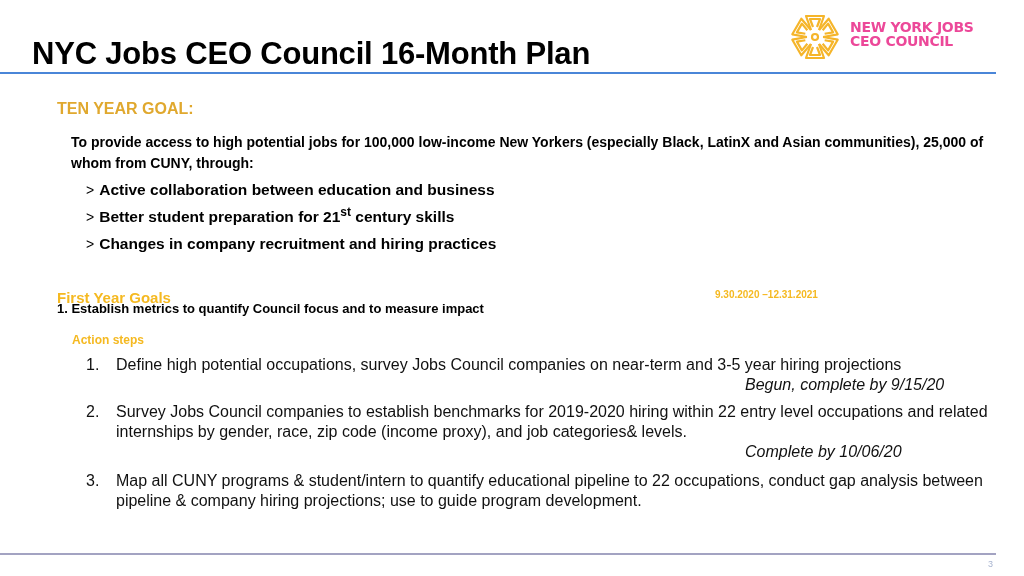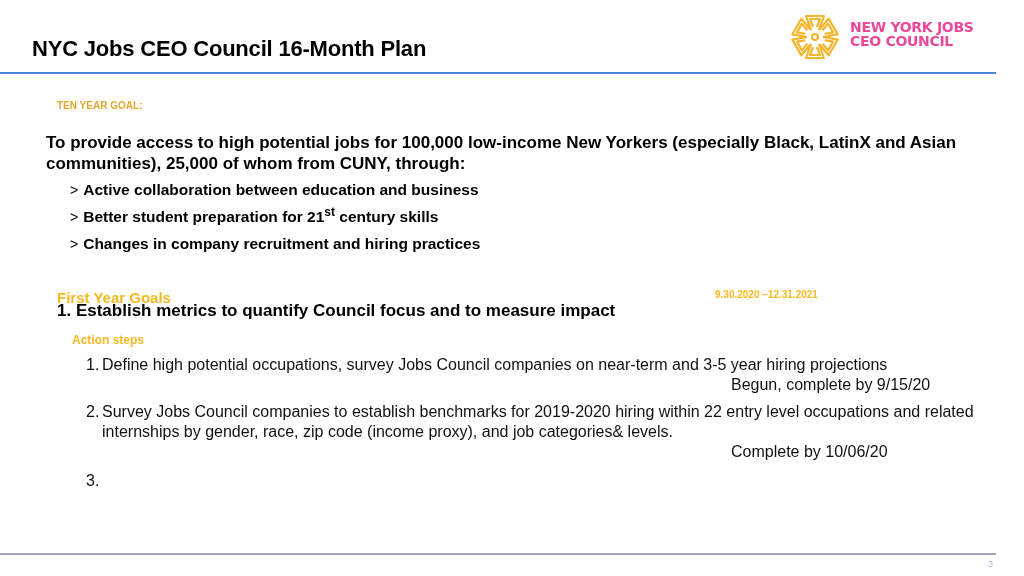--- a/index.html
+++ b/index.html
@@ -4,21 +4,21 @@
   <style>
     html, body { margin: 0; padding: 0; }
     body {
       width: 1024px; height: 576px; position: relative; overflow: hidden;
       background: #ffffff;
       font-family: "Liberation Sans", sans-serif;
       color: #000;
     }
     .title {
       position: absolute; left: 32px; top: 36px;
-      font-size: 22px; font-weight: bold; letter-spacing: -0.2px;
+      font-size: 31px; font-weight: bold; letter-spacing: -0.2px;
       margin: 0;
     }
     .header-rule {
       position: absolute; left: 0; top: 72px; width: 996px; height: 2px;
       background: #4a86d8;
     }
     .logo { position: absolute; left: 790px; top: 12px; width: 190px; height: 50px; }
     .logo-mark { position: absolute; left: 0; top: 0; width: 50px; height: 50px; }
     .logo-text {
       position: absolute; left: 60px; top: 8px;
@@ -26,57 +26,57 @@
       font-size: 14px; line-height: 14px; letter-spacing: -0.3px;
       color: #ec4899;
     }
     .logo-text div { white-space: nowrap; }
 
     .gold { color: #e0a82e; }
     .gold-bright { color: #f5b921; margin-top: 21px; }
 
     .ten-year-label {
       position: absolute; left: 57px; top: 100px;
-      font-size: 10px; font-weight: bold;
+      font-size: 16px; font-weight: bold;
     }
     .goal-text {
-      position: absolute; left: 46px; top: 132px; width: 930px;
-      font-size: 17px; font-weight: bold; line-height: 21px;
+      position: absolute; left: 71px; top: 132px; width: 930px;
+      font-size: 14px; font-weight: bold; line-height: 21px;
     }
     .bullet {
-      position: absolute; left: 70px;
+      position: absolute; left: 86px;
       font-size: 15.5px; font-weight: bold; white-space: nowrap;
     }
     .bullet .arrow { font-weight: normal; font-size: 14px; margin-right: 5px; }
     .bullet sup { font-size: 12px; line-height: 0; }
 
     .fy-label {
       position: absolute; left: 57px; top: 268px;
       font-size: 15px; font-weight: bold;
     }
     .fy-dates {
       position: absolute; left: 715px; top: 268px;
       font-size: 10px; font-weight: bold; white-space: nowrap;
     }
     .goal1 {
       position: absolute; left: 57px; top: 301px;
-      font-size: 17px; font-weight: bold; white-space: nowrap;
+      font-size: 13px; font-weight: bold; white-space: nowrap;
     }
     .action-label {
       position: absolute; left: 72px; top: 312px;
       font-size: 12px; font-weight: bold;
     }
     .step {
       position: absolute; left: 86px; width: 920px;
       font-size: 16px; line-height: 20px; color: #111;
     }
     .step .num { position: absolute; left: 0; top: 0; }
-    .step .body { margin-left: 16px; }
+    .step .body { margin-left: 30px; }
     .step .status {
-      display: block; margin-left: 629px; 
+      display: block; margin-left: 629px; font-style: italic;
       white-space: nowrap;
     }
     .footer-rule {
       position: absolute; left: 0; top: 553px; width: 996px; height: 2px;
       background: #a3a3c2;
     }
     .page-num {
       position: absolute; left: 988px; top: 559px;
       font-size: 9px; color: #a8b4d0;
     }
@@ -141,17 +141,18 @@
   <span class="num">2.</span>
   <div class="body">
     <span>Survey Jobs Council companies to establish benchmarks for 2019-2020 hiring within 22 entry level occupations and related internships by gender, race, zip code (income proxy), and job categories&amp; levels.</span>
     <span class="status">Complete by 10/06/20</span>
   </div>
 </div>
 
 <div class="step" style="top:471px">
   <span class="num">3.</span>
   <div class="body">
+    <span>Map all CUNY programs &amp; student/intern to quantify educational pipeline to 22 occupations, conduct gap analysis between pipeline &amp; company hiring projections; use to guide program development.</span>
   </div>
 </div>
 
 <div class="footer-rule"></div>
 <div class="page-num">3</div>
 
 </body></html>

